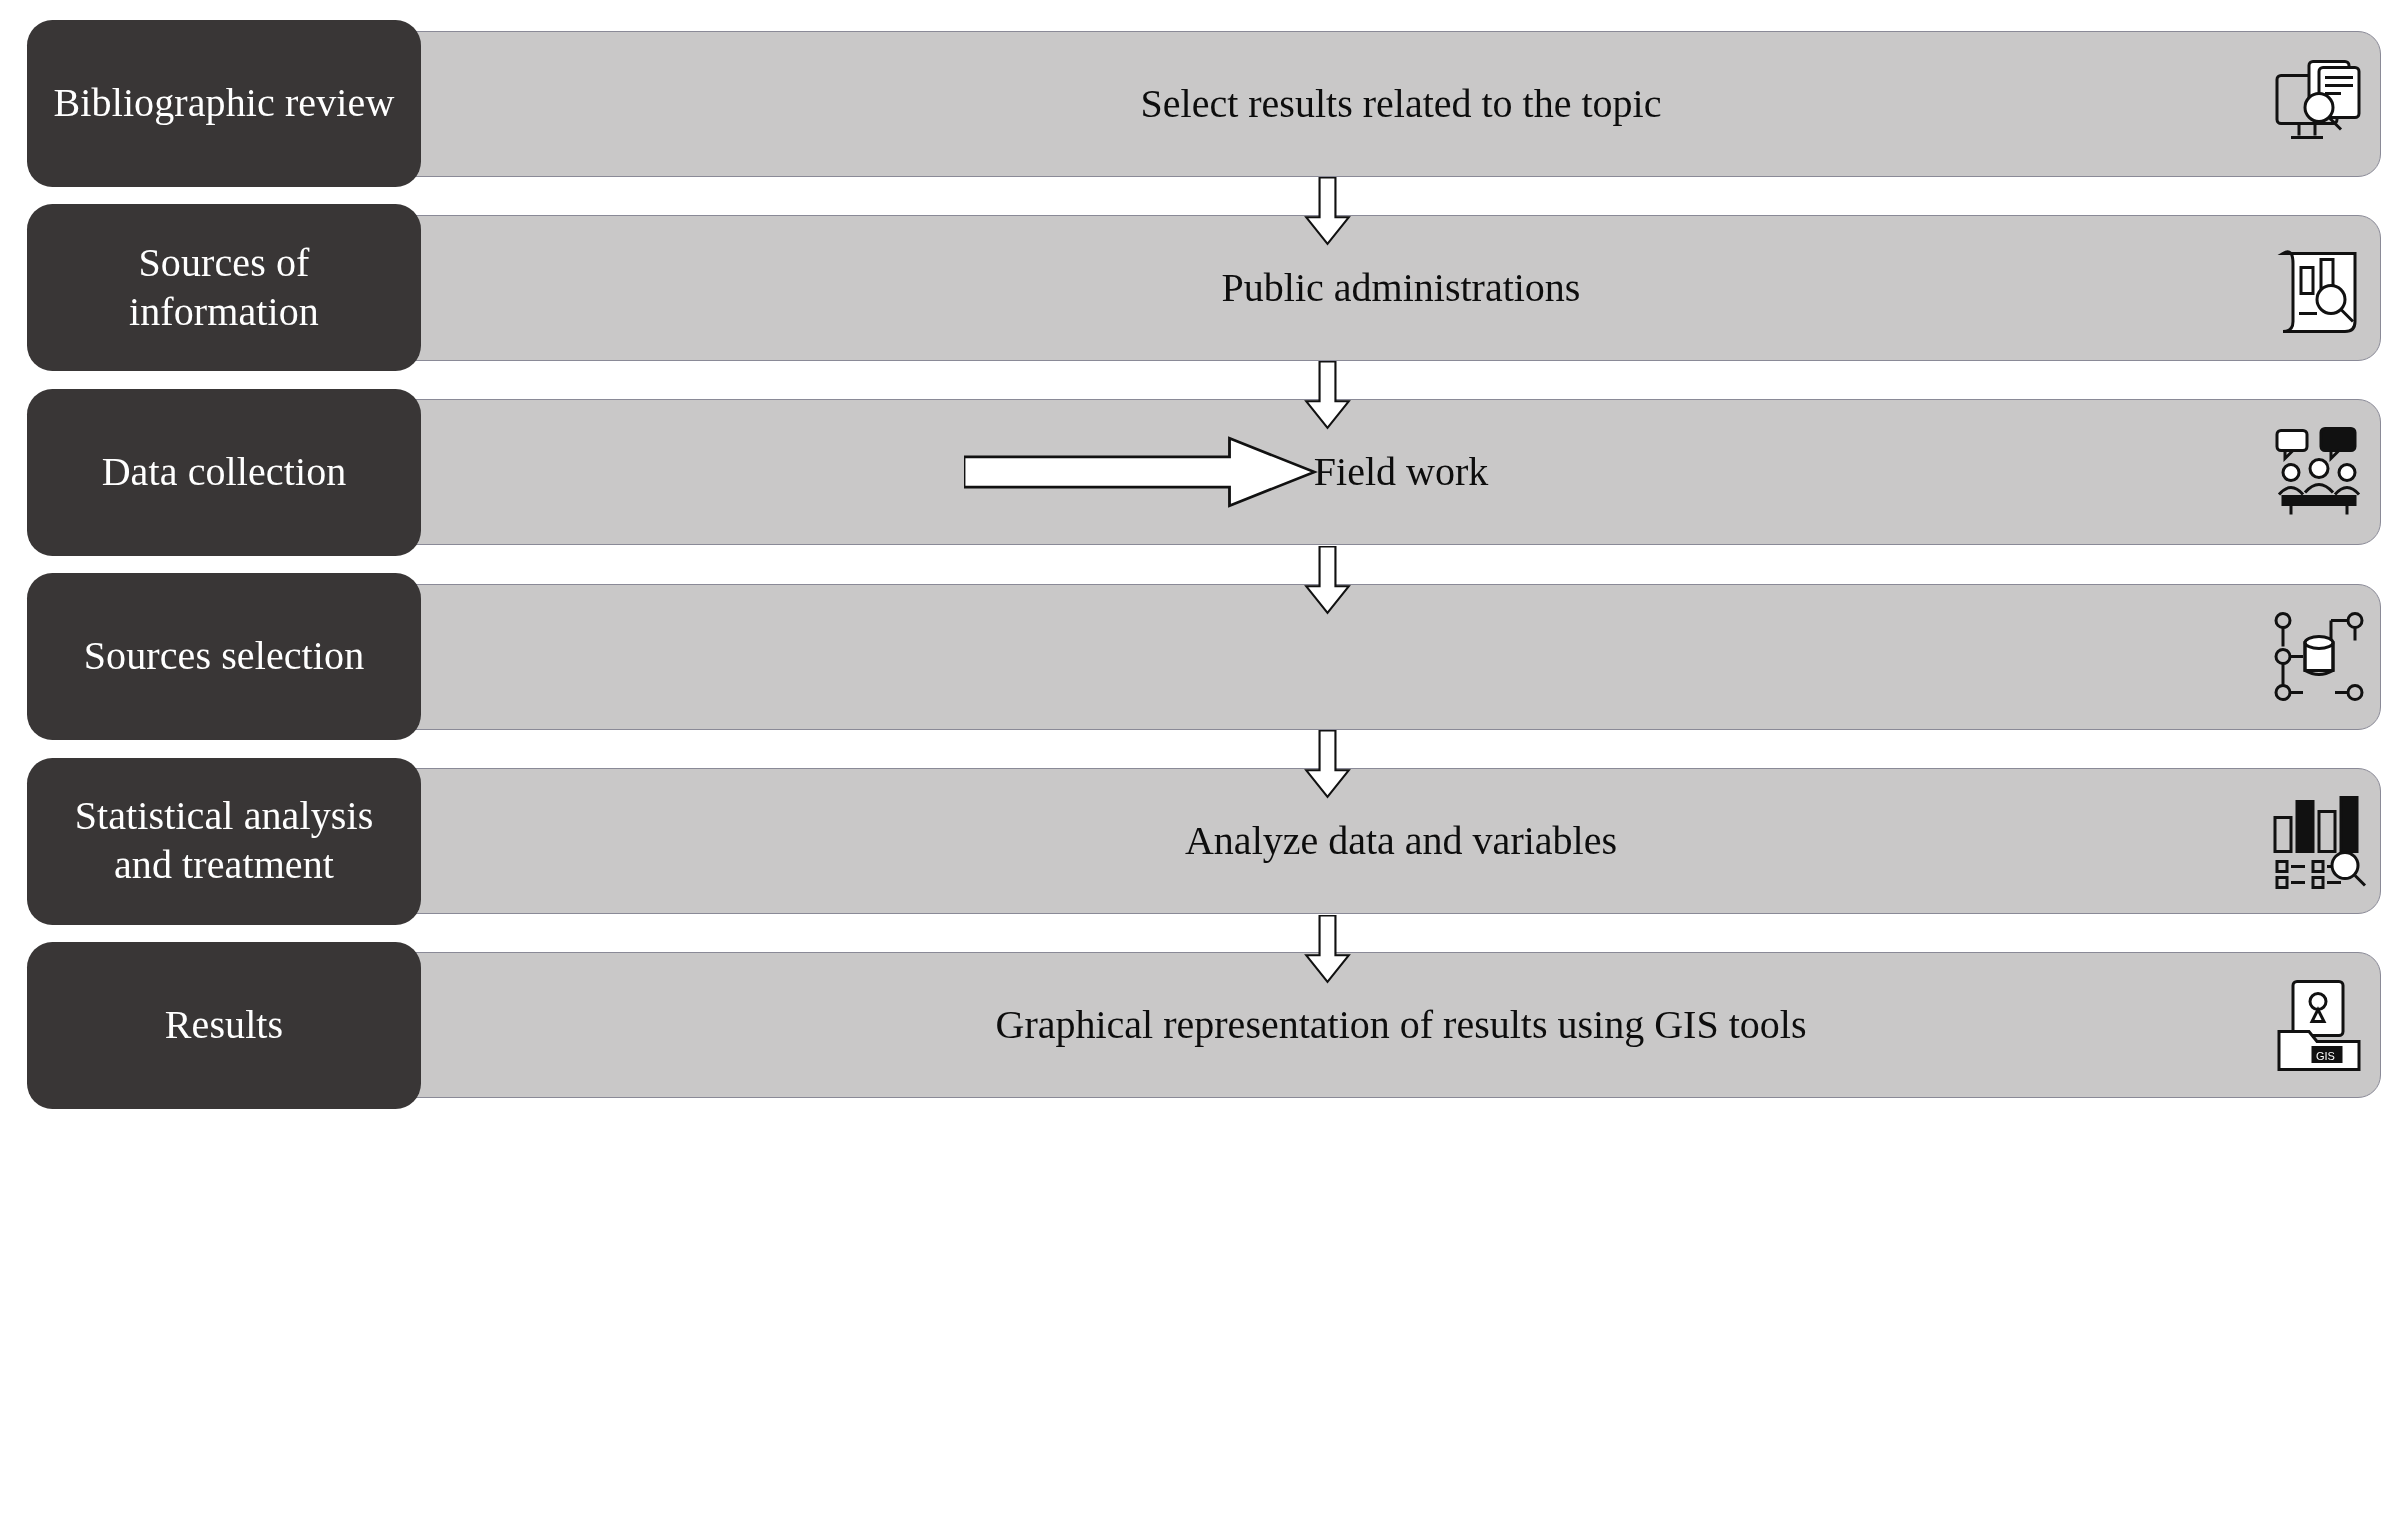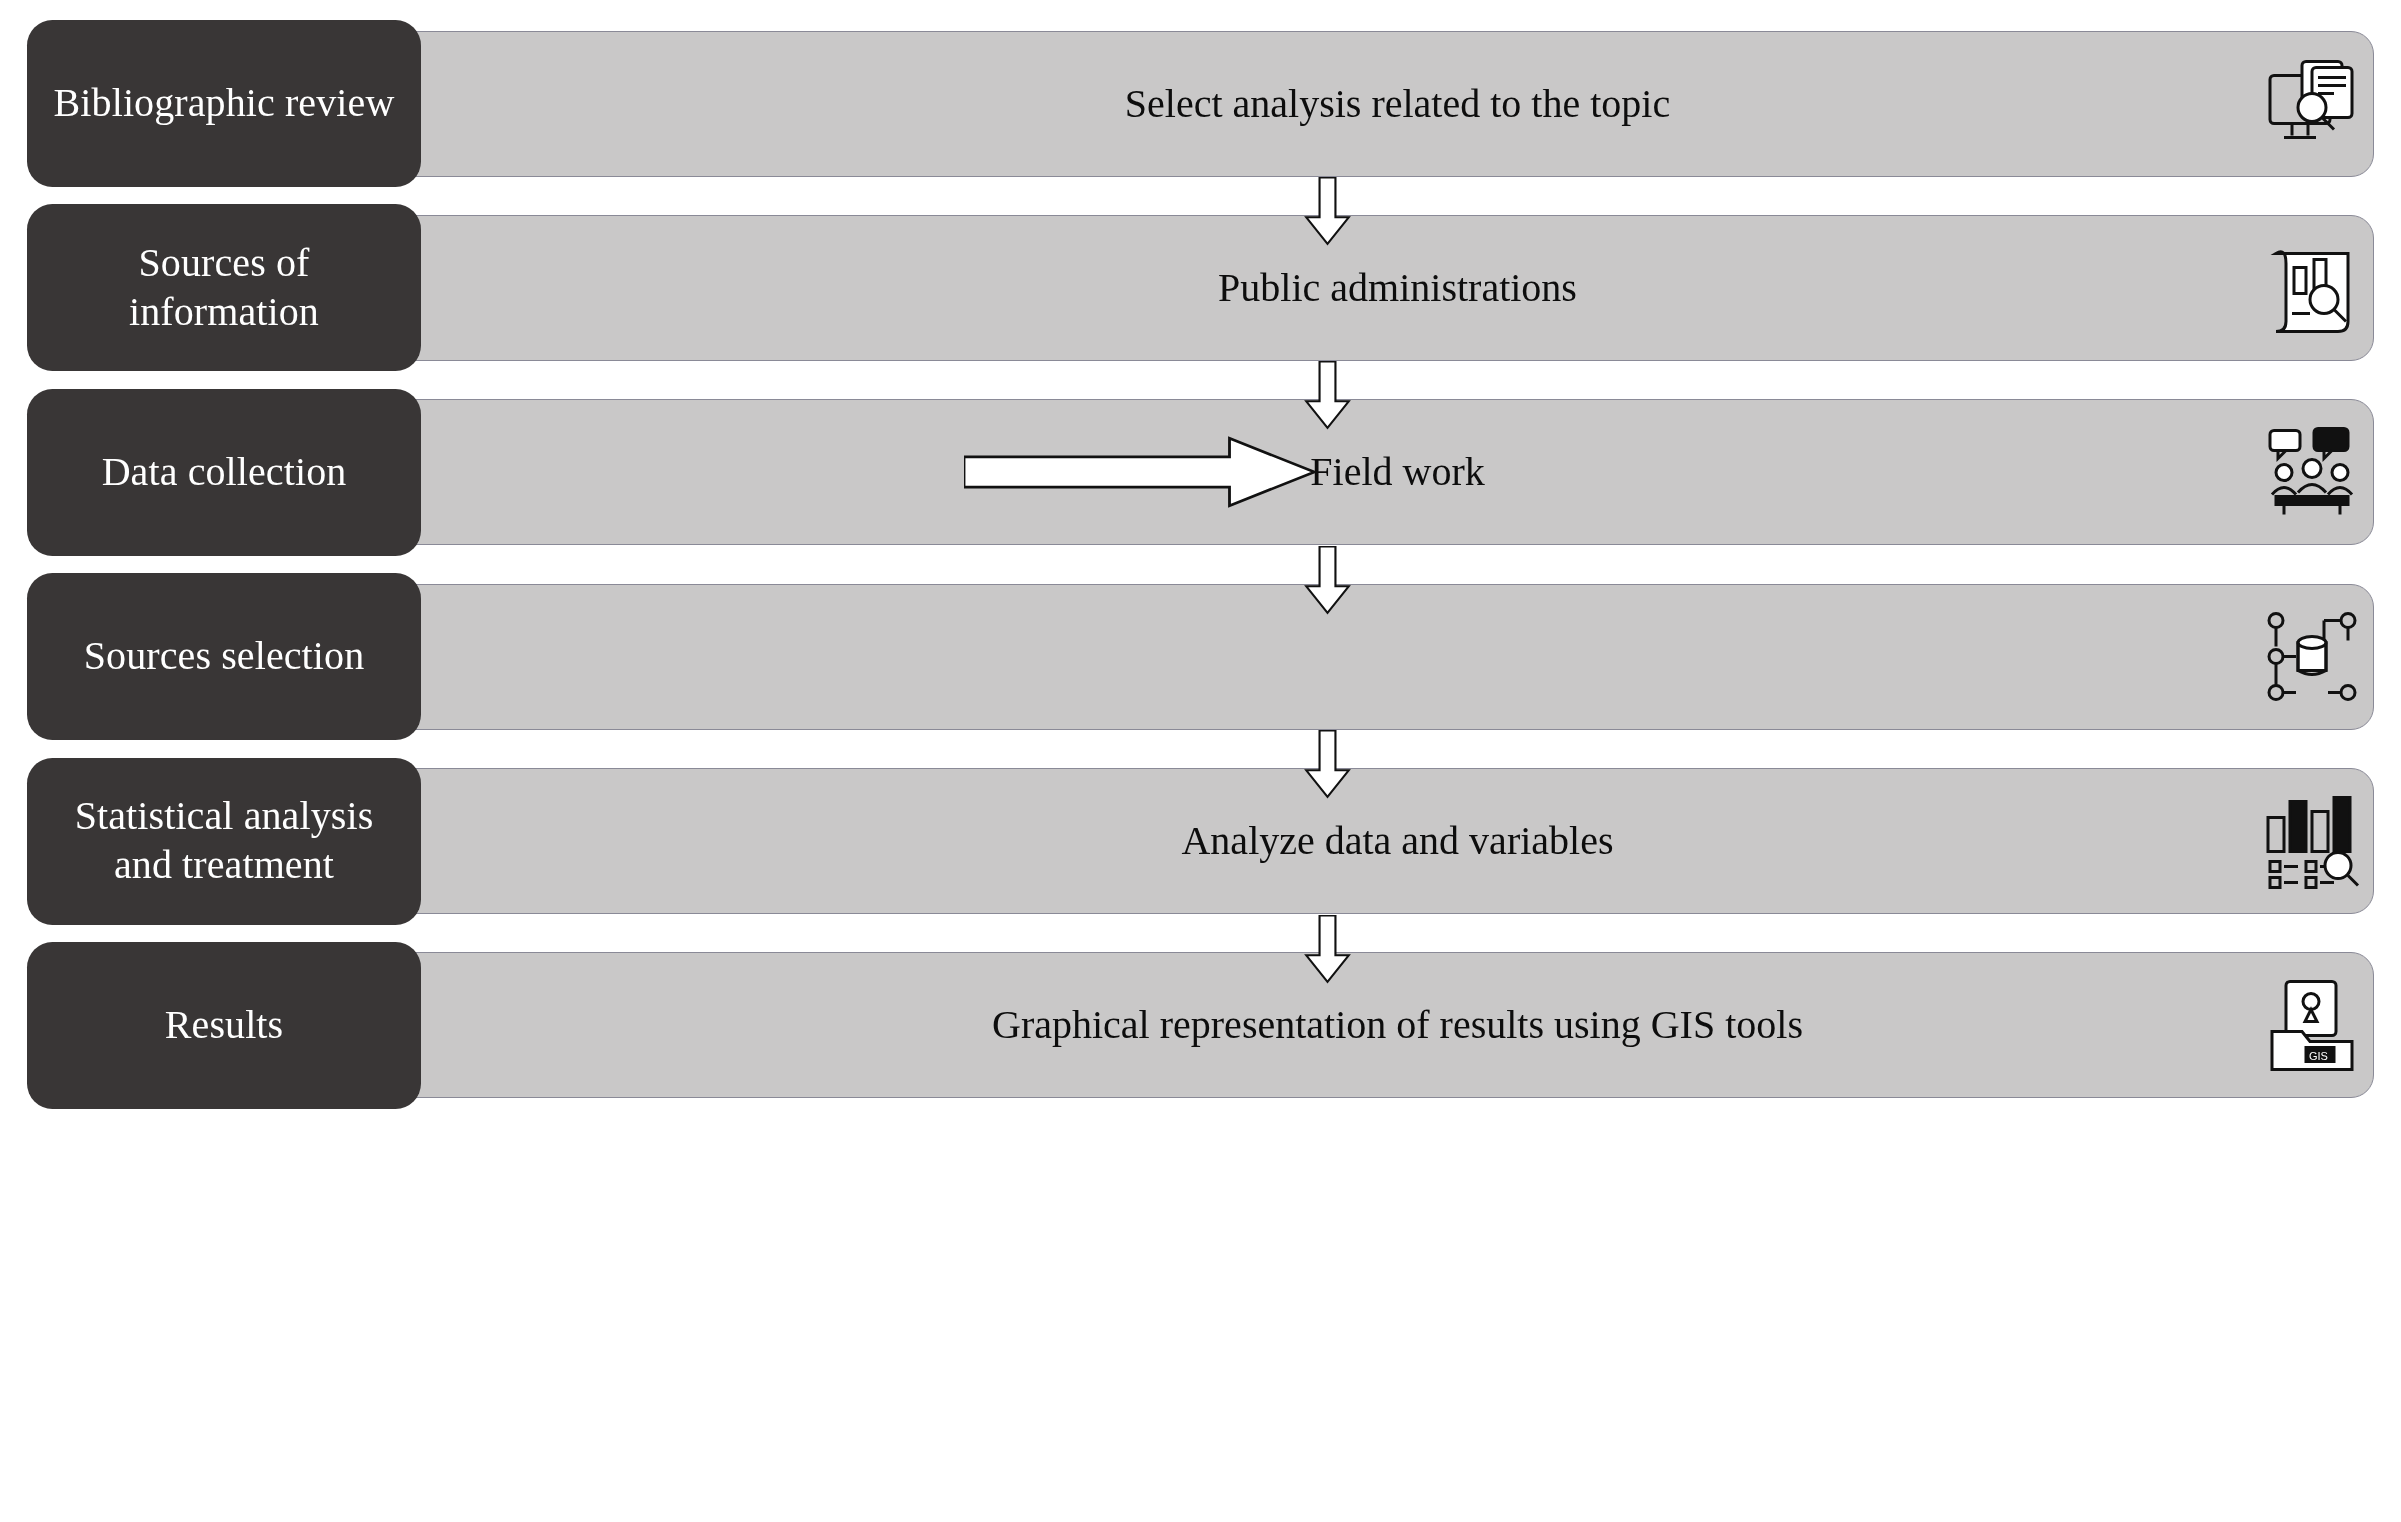--- a/index.html
+++ b/index.html
@@ -12,21 +12,21 @@
     height: 1523px;
     font-family: "Liberation Serif", serif;
     overflow: hidden;
   }
 
   .diagram {
     position: relative;
     width: 2401px;
     height: 1523px;
     box-sizing: border-box;
-    padding: 20px 27px 27px 27px;
+    padding: 20px 20px 27px 27px;
   }
 
   .row {
     position: relative;
     display: flex;
     align-items: stretch;
     margin-bottom: 17.4px;
   }
 
   
@@ -123,21 +123,21 @@
 </head>
 <body>
 
 <div class="diagram">
 
   <div class="row row-1">
     <div class="stage-label">
       <span>Bibliographic review</span>
     </div>
     <div class="stage-bar">
-      <span class="bar-text">Select analysis related to the topic</span>
+      <span class="bar-text">Select results related to the topic</span>
       <span class="bar-icon">
         <svg viewBox="0 0 100 100" fill="none" stroke="#111" stroke-width="3">
           <rect x="8" y="22" width="60" height="48" rx="4"></rect>
           <path d="M30 70 L30 82 M46 70 L46 82 M22 84 L54 84"></path>
           <rect x="40" y="8" width="40" height="50" rx="4" fill="#fff"></rect>
           <rect x="50" y="14" width="40" height="50" rx="4" fill="#fff"></rect>
           <path d="M56 24 H84 M56 32 H84 M56 40 H72"></path>
           <circle cx="50" cy="54" r="14" fill="#fff"></circle>
           <path d="M60 64 L72 76"></path>
         </svg>

